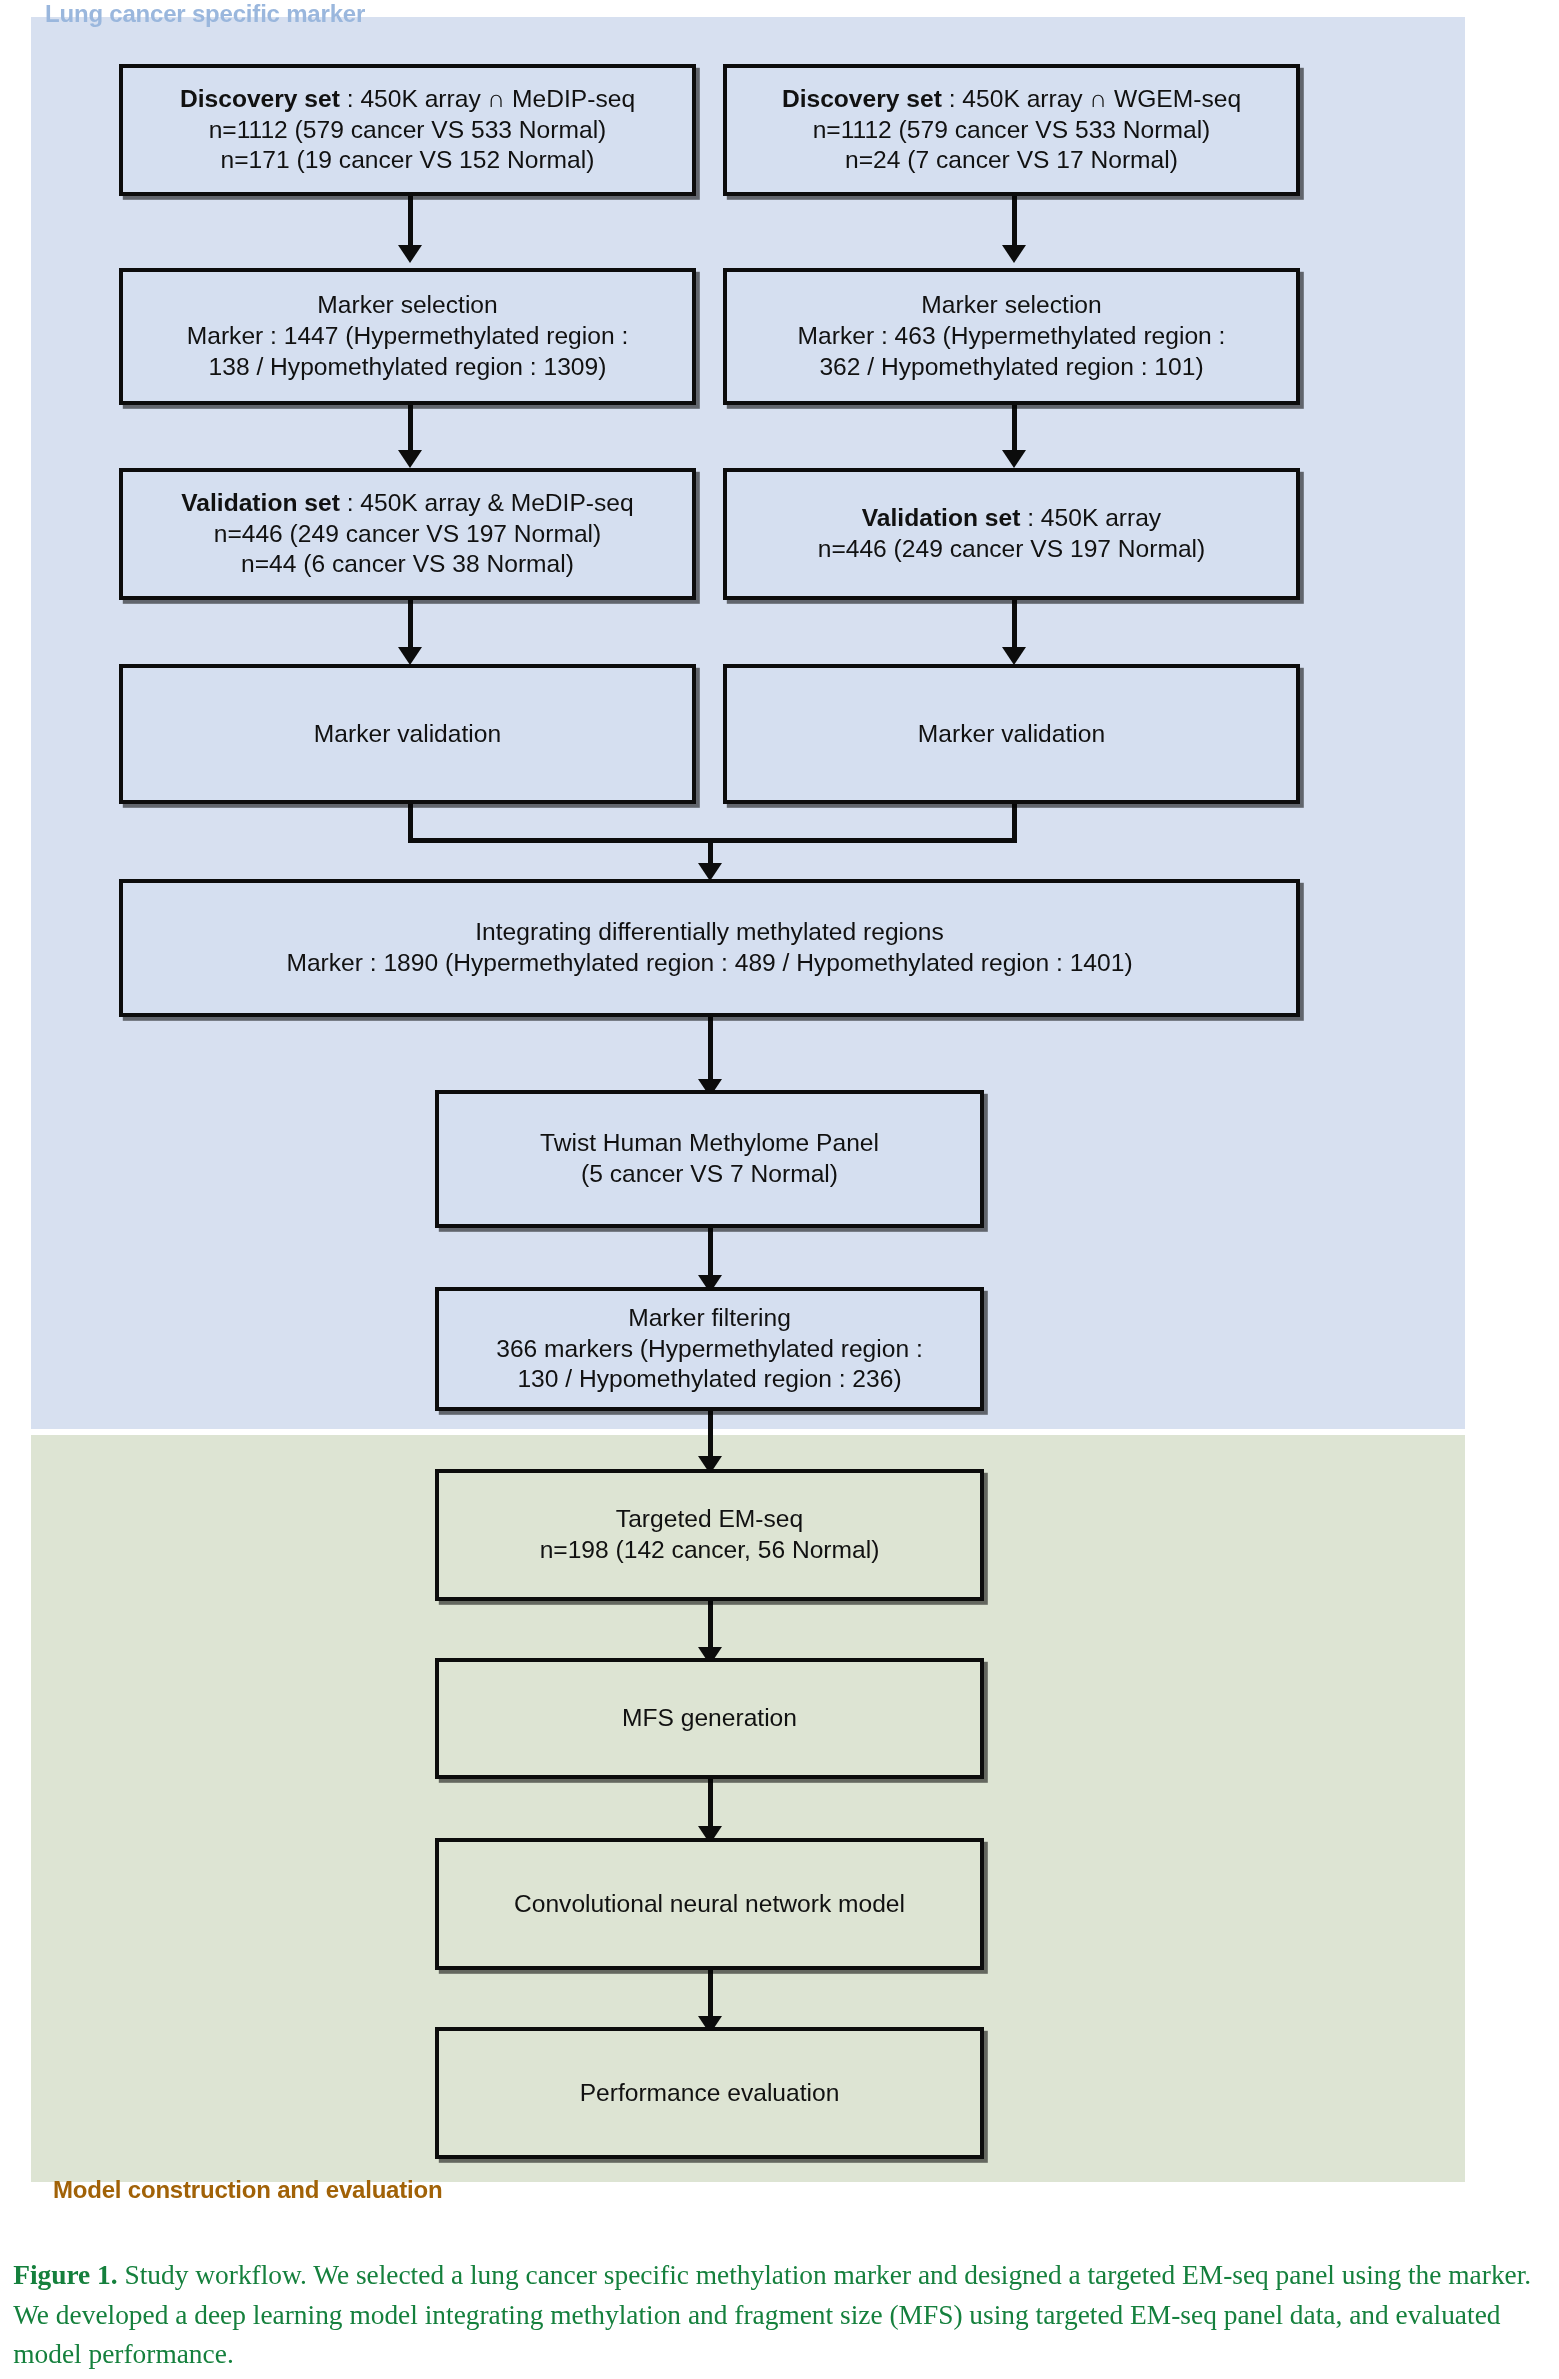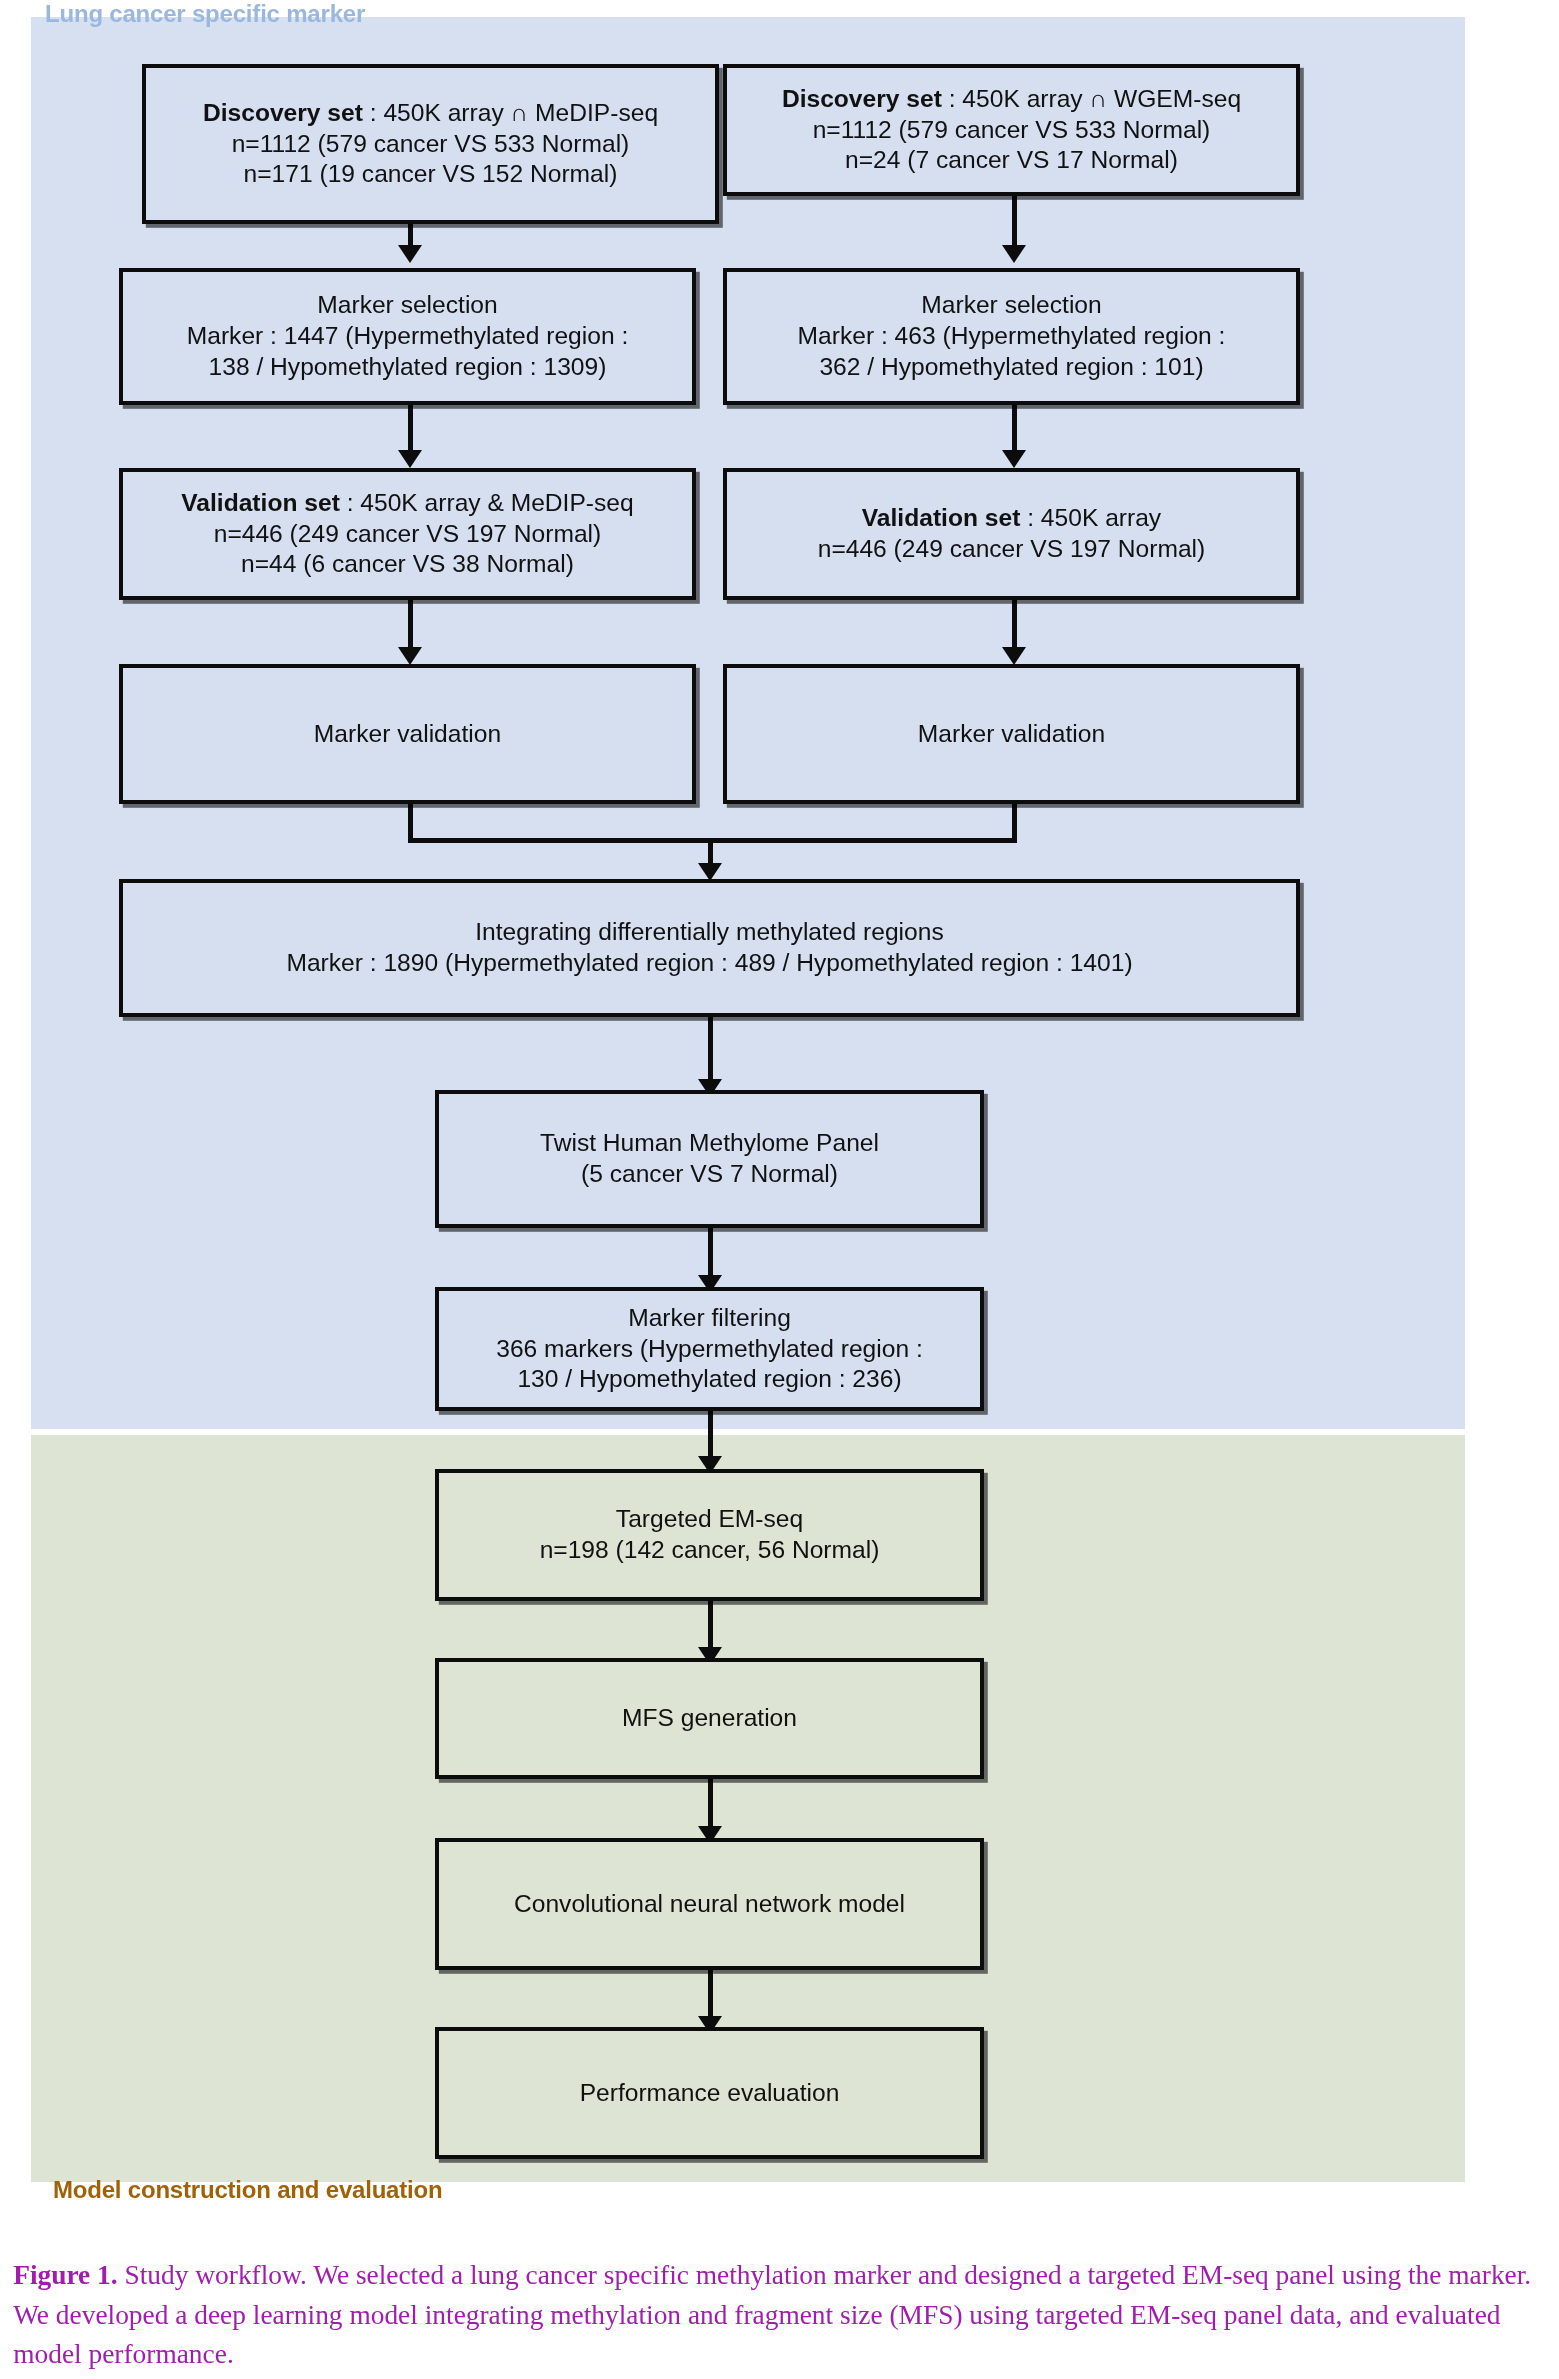--- a/index.html
+++ b/index.html
@@ -78,21 +78,21 @@
 
   
   #caption {
     position: absolute;
     left: 13.2px;
     top: 2256px;
     width: 1533px;
     font-family: "Liberation Serif", serif;
     font-size: 27.4px;
     line-height: 1.45;
-    color: #a21caf;
+    color: #15803d;
     text-align: left;
   }
   #caption b { font-weight: 700; }
 </style>
 </head>
 <body>
 
 <div id="root">
 
   <div class="band band-blue"></div>
@@ -137,21 +137,21 @@
 
   <div class="conn vline" style="left:708px; top:1598px; height:58px;"></div>
   <div class="arrowhead" style="left:698px; top:1647px;"></div>
 
   <div class="conn vline" style="left:708px; top:1777px; height:59px;"></div>
   <div class="arrowhead" style="left:698px; top:1826px;"></div>
 
   <div class="conn vline" style="left:708px; top:1967px; height:59px;"></div>
   <div class="arrowhead" style="left:698px; top:2016px;"></div>
 
-  <div class="node" style="left:119px; top:64px; width:577px; height:160px;margin-left:23px;">
+  <div class="node" style="left:119px; top:64px; width:577px; height:132px;">
     <span class="ln"><b>Discovery set</b><span> : 450K array ∩ MeDIP-seq</span></span>
     <span class="ln">n=1112 (579 cancer VS 533 Normal)</span>
     <span class="ln">n=171 (19 cancer VS 152 Normal)</span>
   </div>
 
   <div class="node" style="left:723px; top:64px; width:577px; height:132px;">
     <span class="ln"><b>Discovery set</b><span> : 450K array ∩ WGEM-seq</span></span>
     <span class="ln">n=1112 (579 cancer VS 533 Normal)</span>
     <span class="ln">n=24 (7 cancer VS 17 Normal)</span>
   </div>

